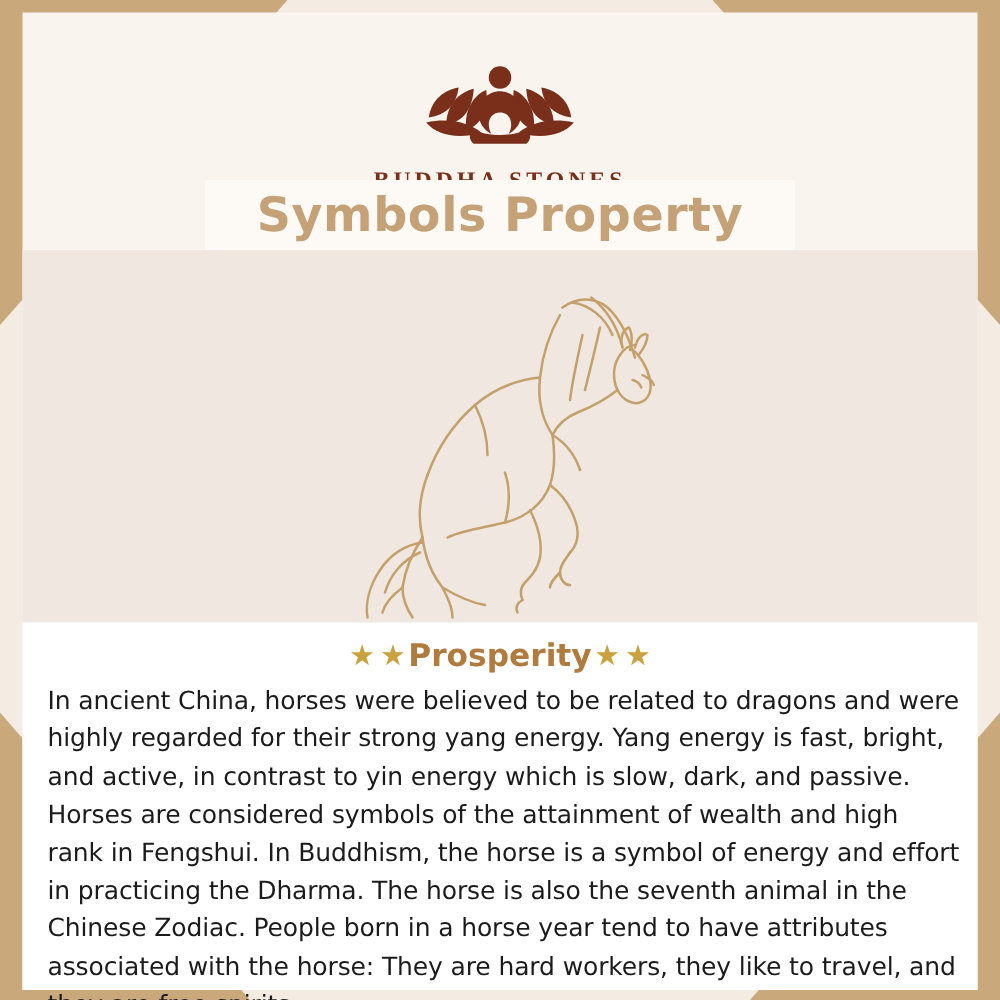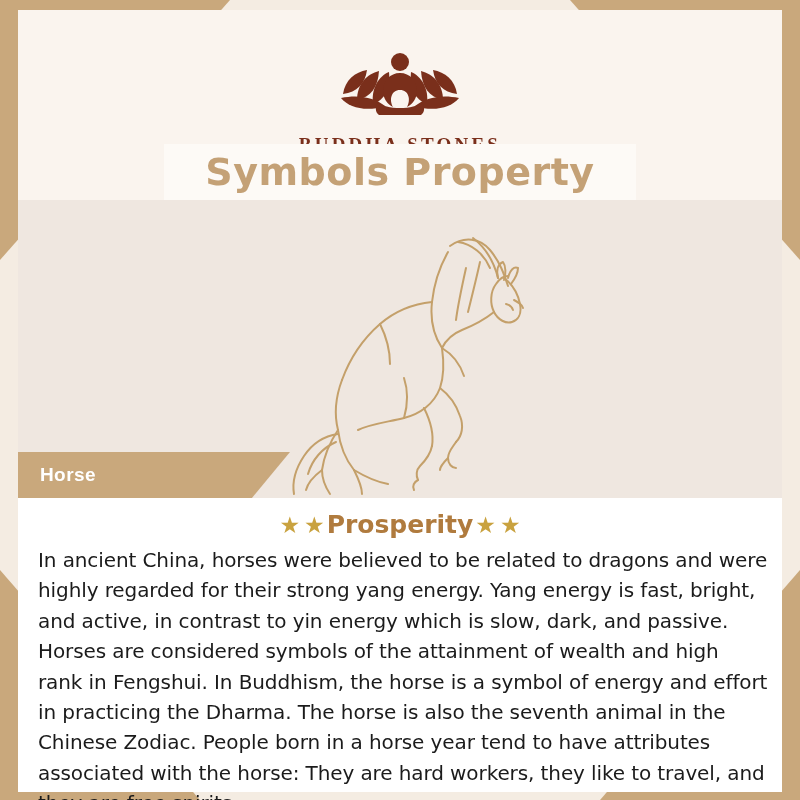--- a/index.html
+++ b/index.html
@@ -224,23 +224,20 @@
           <path d="M120 226 C106 228 94 236 86 248 C78 260 74 274 76 286"></path>
           <path d="M118 234 C104 240 94 252 90 266"></path>
 
           <path d="M224 140 C234 146 242 156 246 168"></path>
           <path d="M162 116 C168 128 172 142 172 156"></path>
           <path d="M186 210 C190 196 190 182 186 170"></path>
         </g>
       </svg>
     </div>
 
-    <div class="ribbon">
-      <span class="label">Horse</span>
-    </div>
 
     <div class="text-area">
       <div class="keywords">
         <span class="star">★</span>
         <span class="star">★</span>
         <span>Prosperity</span>
         <span class="star">★</span>
         <span class="star">★</span>
       </div>
       <p class="body-text">In ancient China, horses were believed to be related to dragons and were highly regarded for their strong yang energy. Yang energy is fast, bright, and active, in contrast to yin energy which is slow, dark, and passive. Horses are considered symbols of the attainment of wealth and high rank in Fengshui. In Buddhism, the horse is a symbol of energy and effort in practicing the Dharma. The horse is also the seventh animal in the Chinese Zodiac. People born in a horse year tend to have attributes associated with the horse: They are hard workers, they like to travel, and they are free spirits.</p>

